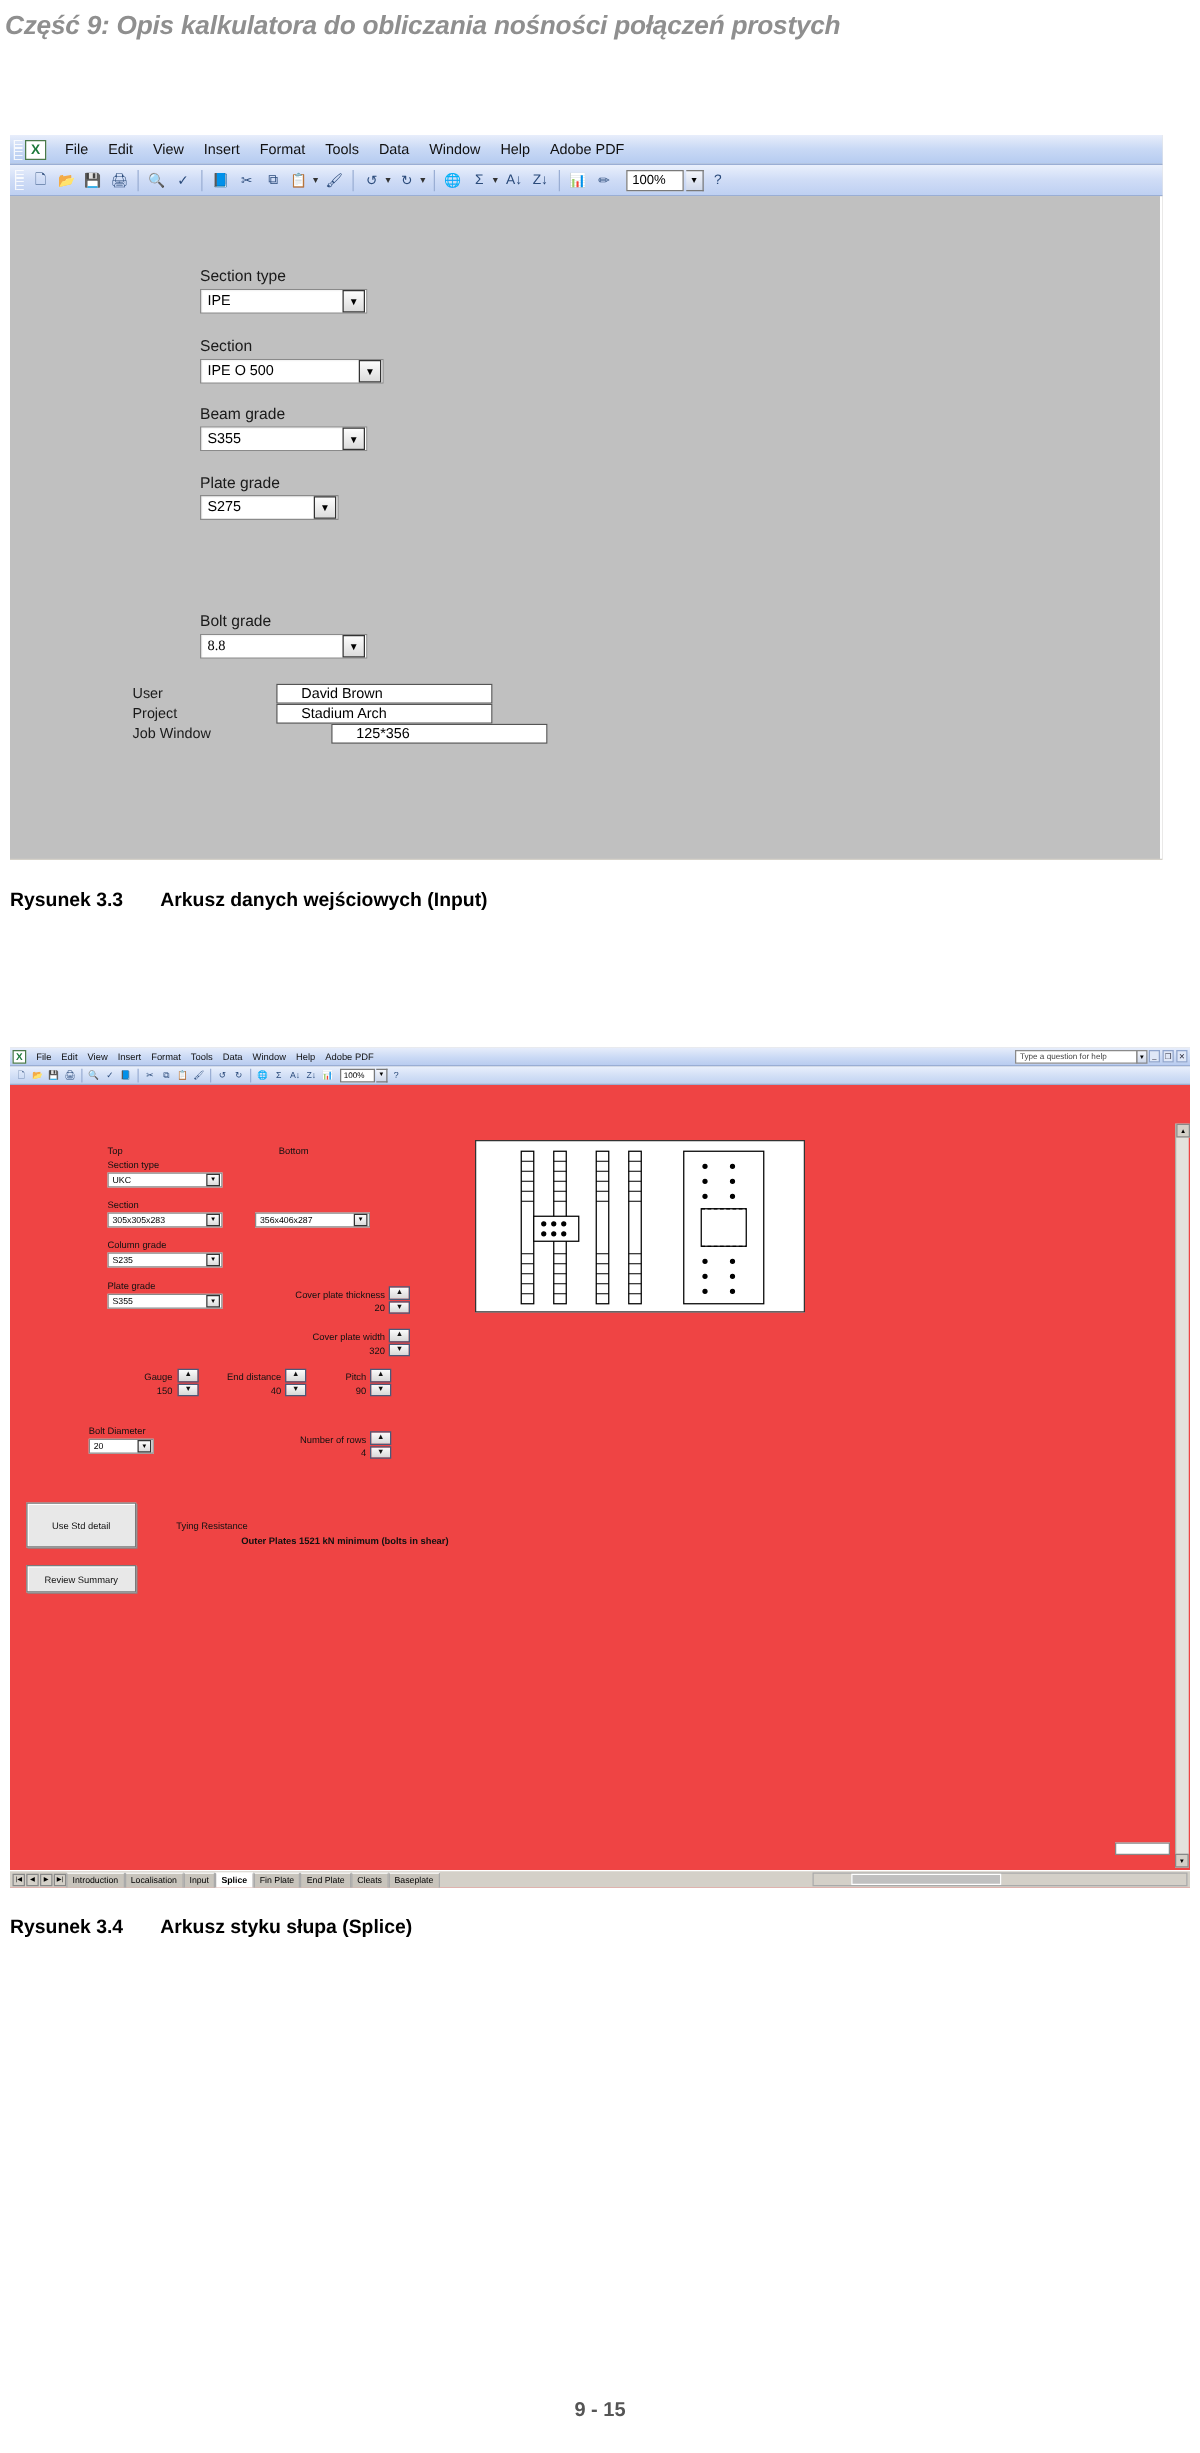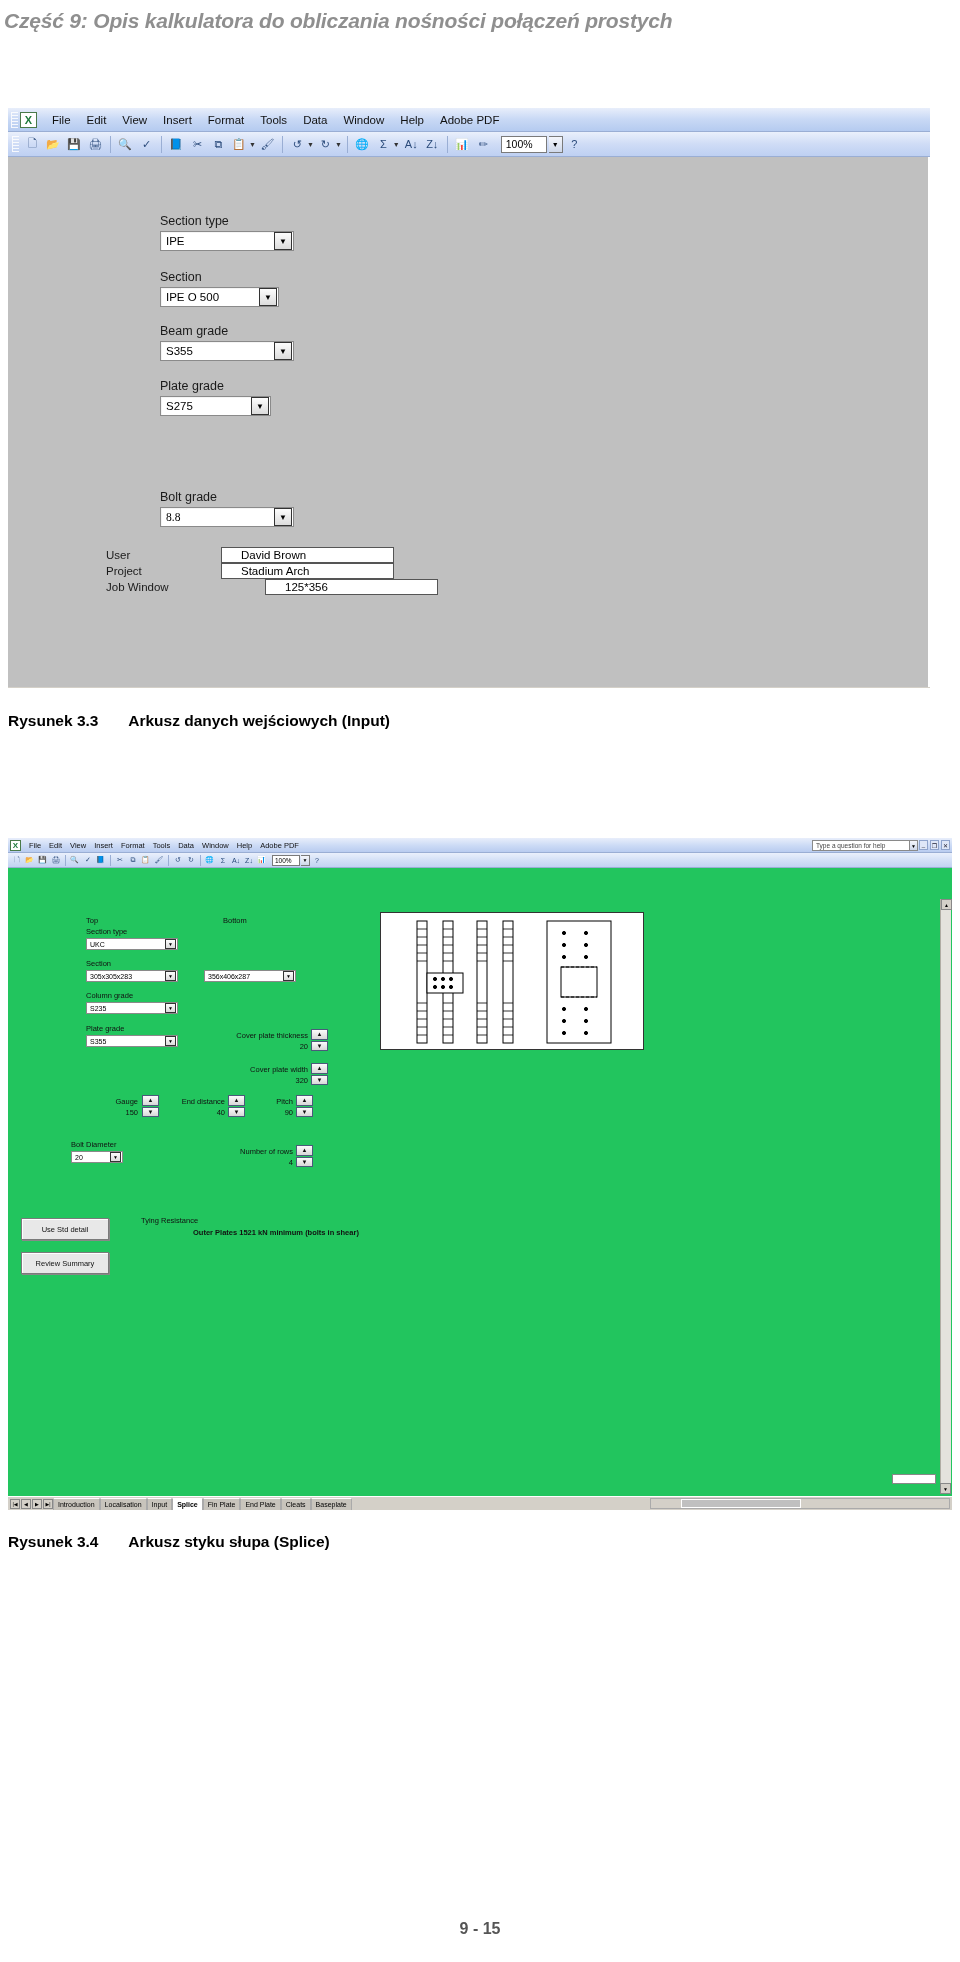--- a/index.html
+++ b/index.html
@@ -175,21 +175,21 @@
   .zoombox2{
     width:28px;height:11px;background:#fff;border:1px solid #7a7a7a;
     font-size:6.5px;display:flex;align-items:center;padding-left:2px;margin-left:3px;
   }
   .zoomarrow2{
     width:9px;height:11px;background:linear-gradient(180deg,#f4f6fb,#cfd8ea);
     border:1px solid #7a7a7a;border-left:none;
     display:flex;align-items:center;justify-content:center;font-size:5px;
   }
   .xl2-body{
-    position:relative;width:100%;height:calc(100% - 30px);background:#22c55e;
+    position:relative;width:100%;height:calc(100% - 30px);background:#ef4444;
   }
   .lbl2{ font-size:7.5px; color:#111; white-space:nowrap; line-height:1.25; }
   .combo2{
     height:12px;background:#fff;border:1px solid #8a8a8a;
     display:flex;align-items:center;justify-content:space-between;
   }
   .combo2 .v{ font-size:7px;color:#000;padding-left:3px;white-space:nowrap; }
   .combo2 .a{
     width:11px;height:10px;margin-right:1px;
     background:linear-gradient(180deg,#fdfdfd,#dcdcdc);border:1px solid #333;
@@ -319,21 +319,21 @@
     <div class="f1" style="left:152px; top:57px;">
       <div class="lbl">Section type</div>
       <div class="combo" style="width:134px; margin-top:3px;">
         <span class="val">IPE</span>
         <span class="arrow">▼</span>
       </div>
     </div>
 
     <div class="f1" style="left:152px; top:113px;">
       <div class="lbl">Section</div>
-      <div class="combo" style="width:119px; margin-top:3px;">
+      <div class="combo" style="width:147px; margin-top:3px;">
         <span class="val">IPE O 500</span>
         <span class="arrow">▼</span>
       </div>
     </div>
 
     <div class="f1" style="left:152px; top:167px;">
       <div class="lbl">Beam grade</div>
       <div class="combo" style="width:134px; margin-top:3px;">
         <span class="val">S355</span>
         <span class="arrow">▼</span>
@@ -519,21 +519,21 @@
       <div class="spinval">4</div>
     </div>
     <div class="spin" style="position:absolute;left:288px;top:277px;">
       <div>▲</div>
       <div>▼</div>
     </div>
 
     <div style="position:absolute;left:133px;top:348px;" class="lbl2">Tying Resistance</div>
     <div style="position:absolute;left:185px;top:360px;font-weight:bold;" class="lbl2">Outer Plates 1521 kN minimum (bolts in shear)</div>
 
-    <div class="btn2" style="position:absolute;left:13px;top:334px;width:88px;height:22px;margin-top:16px;">Use Std detail</div>
+    <div class="btn2" style="position:absolute;left:13px;top:334px;width:88px;height:36px;">Use Std detail</div>
     <div class="btn2" style="position:absolute;left:13px;top:384px;width:88px;height:22px;">Review Summary</div>
 
     <div class="drawpanel" style="left:372px;top:44px;width:264px;height:138px;">
       <svg width="264" height="138" viewBox="0 0 264 138">
 
         <g stroke="#000" stroke-width="1" fill="none">
 
           <rect x="36" y="8" width="10" height="122"></rect>
           <rect x="62" y="8" width="10" height="122"></rect>
           <line x1="46" y1="62" x2="62" y2="62"></line>

